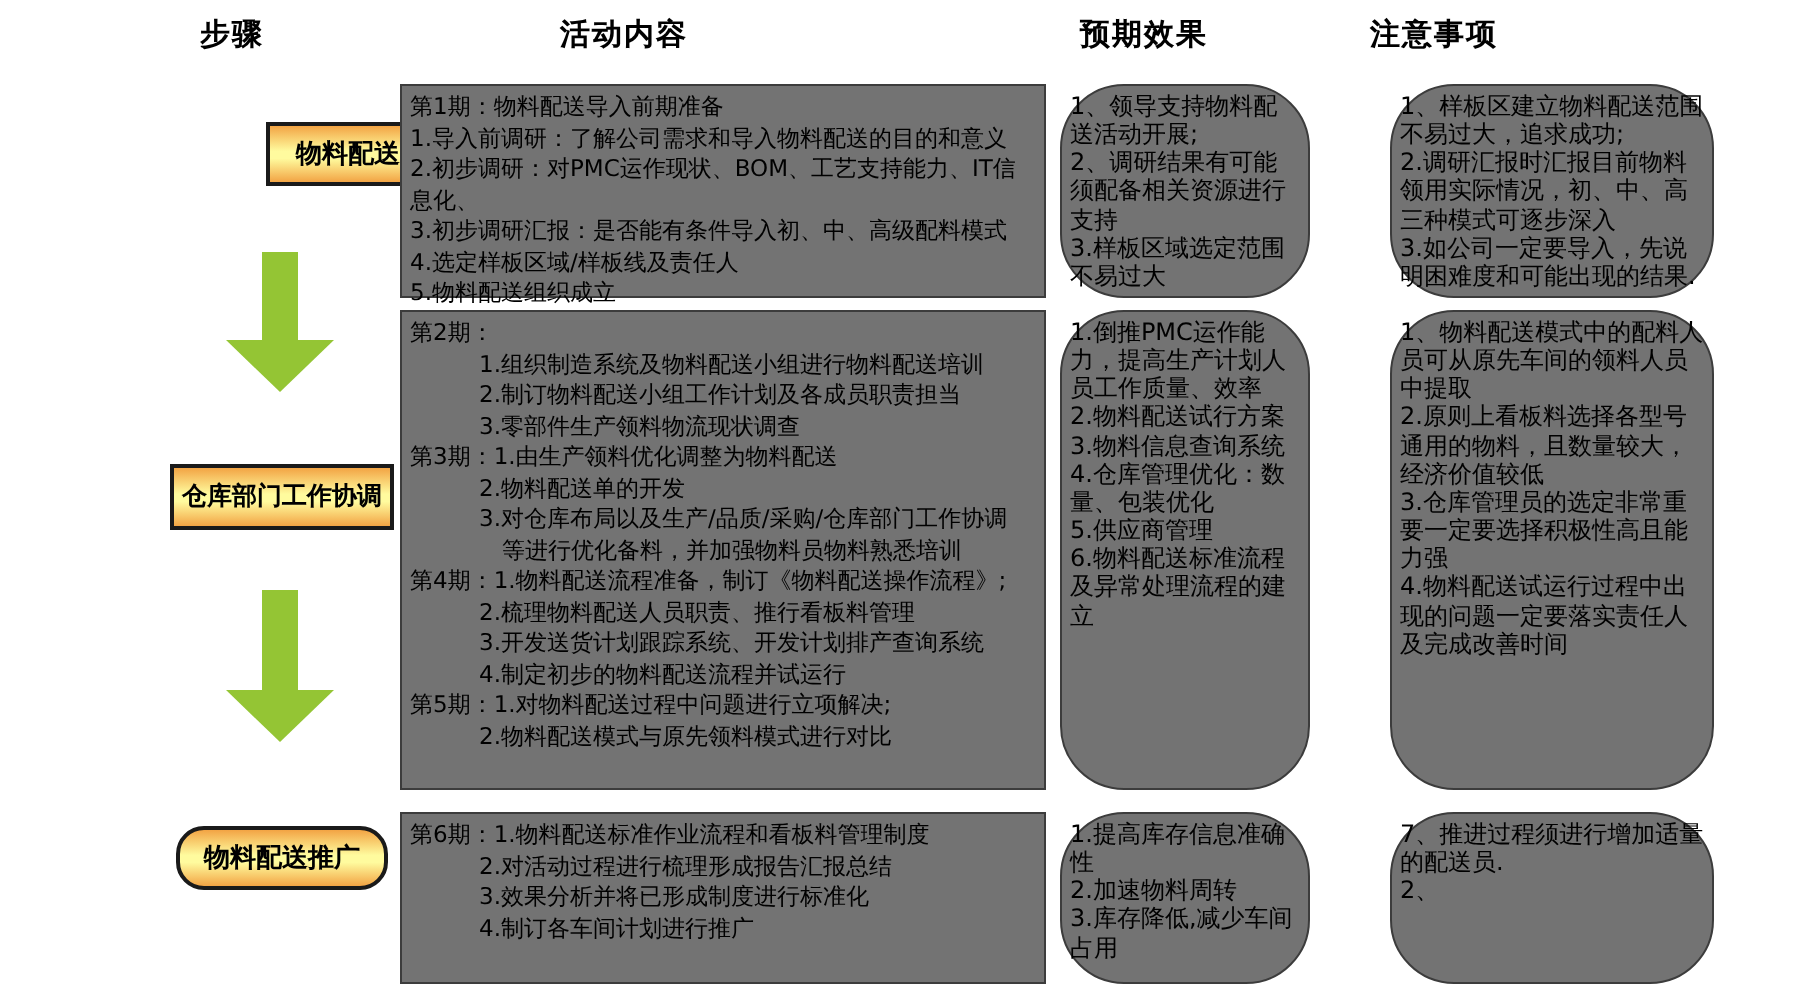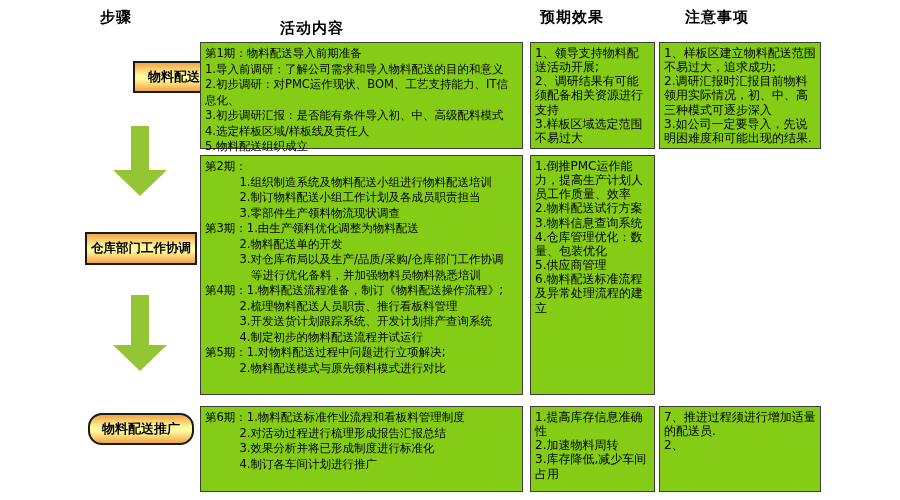--- a/index.html
+++ b/index.html
@@ -1,35 +1,35 @@
 <!DOCTYPE html>
 <html style="--arrow-green: #94C534; --flow-box-edge: #F2A444; --flow-box-mid: #FFFB9E; --flow-box-border: #1a1a1a; --cell-border: #3c3c3c; --text: #000000;"><head>
 <meta charset="utf-8">
 <style>
   html,body{margin:0;padding:0;background:#ffffff;}
   body{font-family:"DejaVu Sans","Liberation Sans",sans-serif;color:var(--text,#000);}
   .stage{position:relative;width:900px;height:500px;background:#fff;overflow:hidden;}
 
   .col-header{position:absolute;font-weight:bold;font-size:15px;letter-spacing:1px;}
   .h-steps{left:100px;top:8px;width:110px;}
-  .h-act{left:280px;top:19px;width:160px;}
+  .h-act{left:280px;top:8px;width:160px;}
   .h-exp{left:540px;top:8px;width:120px;}
   .h-note{left:685px;top:8px;width:120px;}
 
-  .cell{position:absolute;border:1px solid var(--cell-border,#3c3c3c);background:#84cc16;
+  .cell{position:absolute;border:1px solid var(--cell-border,#3c3c3c);background:#737373;
         box-sizing:border-box;white-space:pre-wrap;word-break:break-all;
         padding:3px 4px;color:#000;}
   .act-cell{font-size:11.5px;line-height:1.35;}
-  .exp-cell,.note-cell{font-size:12px;line-height:1.18;}
+  .exp-cell,.note-cell{font-size:12px;line-height:1.18;border-radius:32px;}
   .r1{top:42px;height:107px;}
   .r2{top:155px;height:240px;}
   .r3{top:406px;height:86px;}
   .c-act{left:200px;width:323px;}
   .c-exp{left:530px;width:125px;}
-  .c-note{left:659px;width:162px;}
+  .c-note{left:695px;width:162px;}
 
   .flow-box{position:absolute;box-sizing:border-box;border:2px solid var(--flow-box-border,#1a1a1a);
     background:linear-gradient(180deg,var(--flow-box-edge,#F2A444) 0%,var(--flow-box-mid,#FFFB9E) 45%,
                var(--flow-box-mid,#FFFB9E) 58%,var(--flow-box-edge,#F2A444) 100%);
     display:flex;align-items:center;justify-content:center;
     font-weight:bold;font-size:13px;color:#000;white-space:nowrap;}
   .fb1{left:86px;top:61px;width:108px;height:32px;margin-left:47px;}
   .fb2{left:85px;top:232px;width:112px;height:33px;font-size:12.5px;}
   .fb3{left:88px;top:413px;width:106px;height:32px;border-radius:14px;}
 
@@ -86,20 +86,24 @@
 　　　3.开发送货计划跟踪系统、开发计划排产查询系统
 　　　4.制定初步的物料配送流程并试运行
 第5期：1.对物料配送过程中问题进行立项解决;
 　　　2.物料配送模式与原先领料模式进行对比</div>
   <div class="cell exp-cell c-exp r2">1.倒推PMC运作能力，提高生产计划人员工作质量、效率
 2.物料配送试行方案
 3.物料信息查询系统
 4.仓库管理优化：数量、包装优化
 5.供应商管理
 6.物料配送标准流程及异常处理流程的建立</div>
+  <div class="cell note-cell c-note r2">1、物料配送模式中的配料人员可从原先车间的领料人员中提取
+2.原则上看板料选择各型号通用的物料，且数量较大，经济价值较低
+3.仓库管理员的选定非常重要一定要选择积极性高且能力强
+4.物料配送试运行过程中出现的问题一定要落实责任人及完成改善时间</div>
 
   <div class="cell act-cell c-act r3">第6期：1.物料配送标准作业流程和看板料管理制度
 　　　2.对活动过程进行梳理形成报告汇报总结
 　　　3.效果分析并将已形成制度进行标准化
 　　　4.制订各车间计划进行推广</div>
   <div class="cell exp-cell c-exp r3">1.提高库存信息准确性
 2.加速物料周转
 3.库存降低,减少车间占用</div>
   <div class="cell note-cell c-note r3">7、推进过程须进行增加适量的配送员.
 2、</div>

